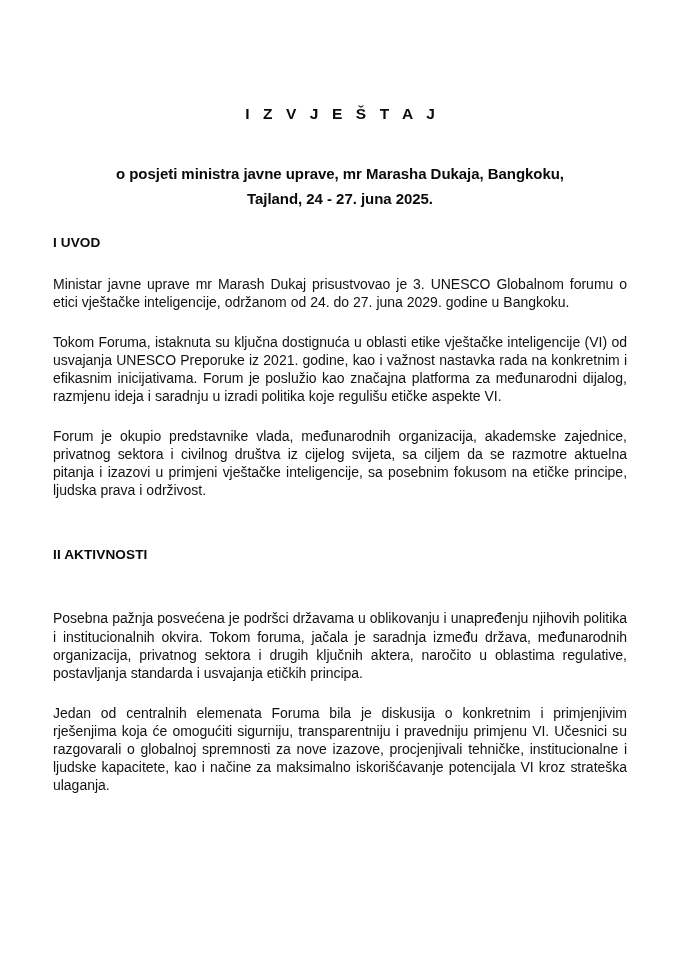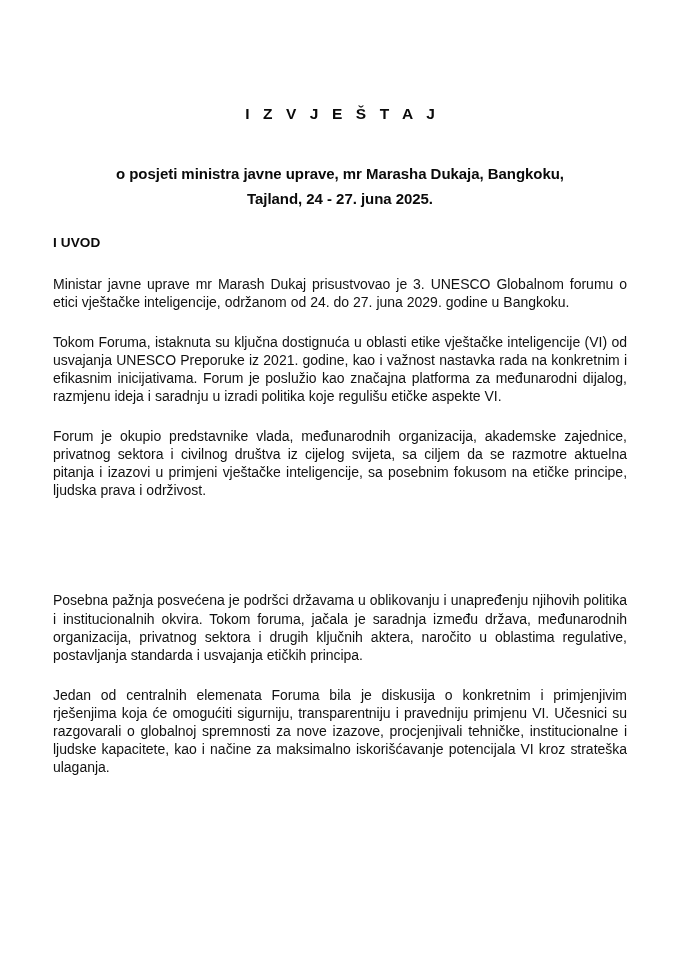--- a/index.html
+++ b/index.html
@@ -117,20 +117,21 @@
       <p class="para">Tokom Foruma, istaknuta su ključna dostignuća u oblasti etike vještačke inteligencije (VI) od usvajanja UNESCO Preporuke iz 2021. godine, kao i važnost nastavka rada na konkretnim i efikasnim inicijativama. Forum je poslužio kao značajna platforma za međunarodni dijalog, razmjenu ideja i saradnju u izradi politika koje regulišu etičke aspekte VI.</p>
 
       <div class="sp-para-to-para"></div>
 
       <p class="para">Forum je okupio predstavnike vlada, međunarodnih organizacija, akademske zajednice, privatnog sektora i civilnog društva iz cijelog svijeta, sa ciljem da se razmotre aktuelna pitanja i izazovi u primjeni vještačke inteligencije, sa posebnim fokusom na etičke principe, ljudska prava i održivost.</p>
     </div>
 
     <div class="sp-para-to-heading"></div>
 
     <div class="section">
+      <h3 class="section-heading">II AKTIVNOSTI</h3>
 
       <div class="sp-heading-to-para"></div>
 
 
       <div class="sp-para-to-para"></div>
 
       <p class="para">Posebna pažnja posvećena je podršci državama u oblikovanju i unapređenju njihovih politika i institucionalnih okvira. Tokom foruma, jačala je saradnja između država, međunarodnih organizacija, privatnog sektora i drugih ključnih aktera, naročito u oblastima regulative, postavljanja standarda i usvajanja etičkih principa.</p>
 
       <div class="sp-para-to-para"></div>
 

